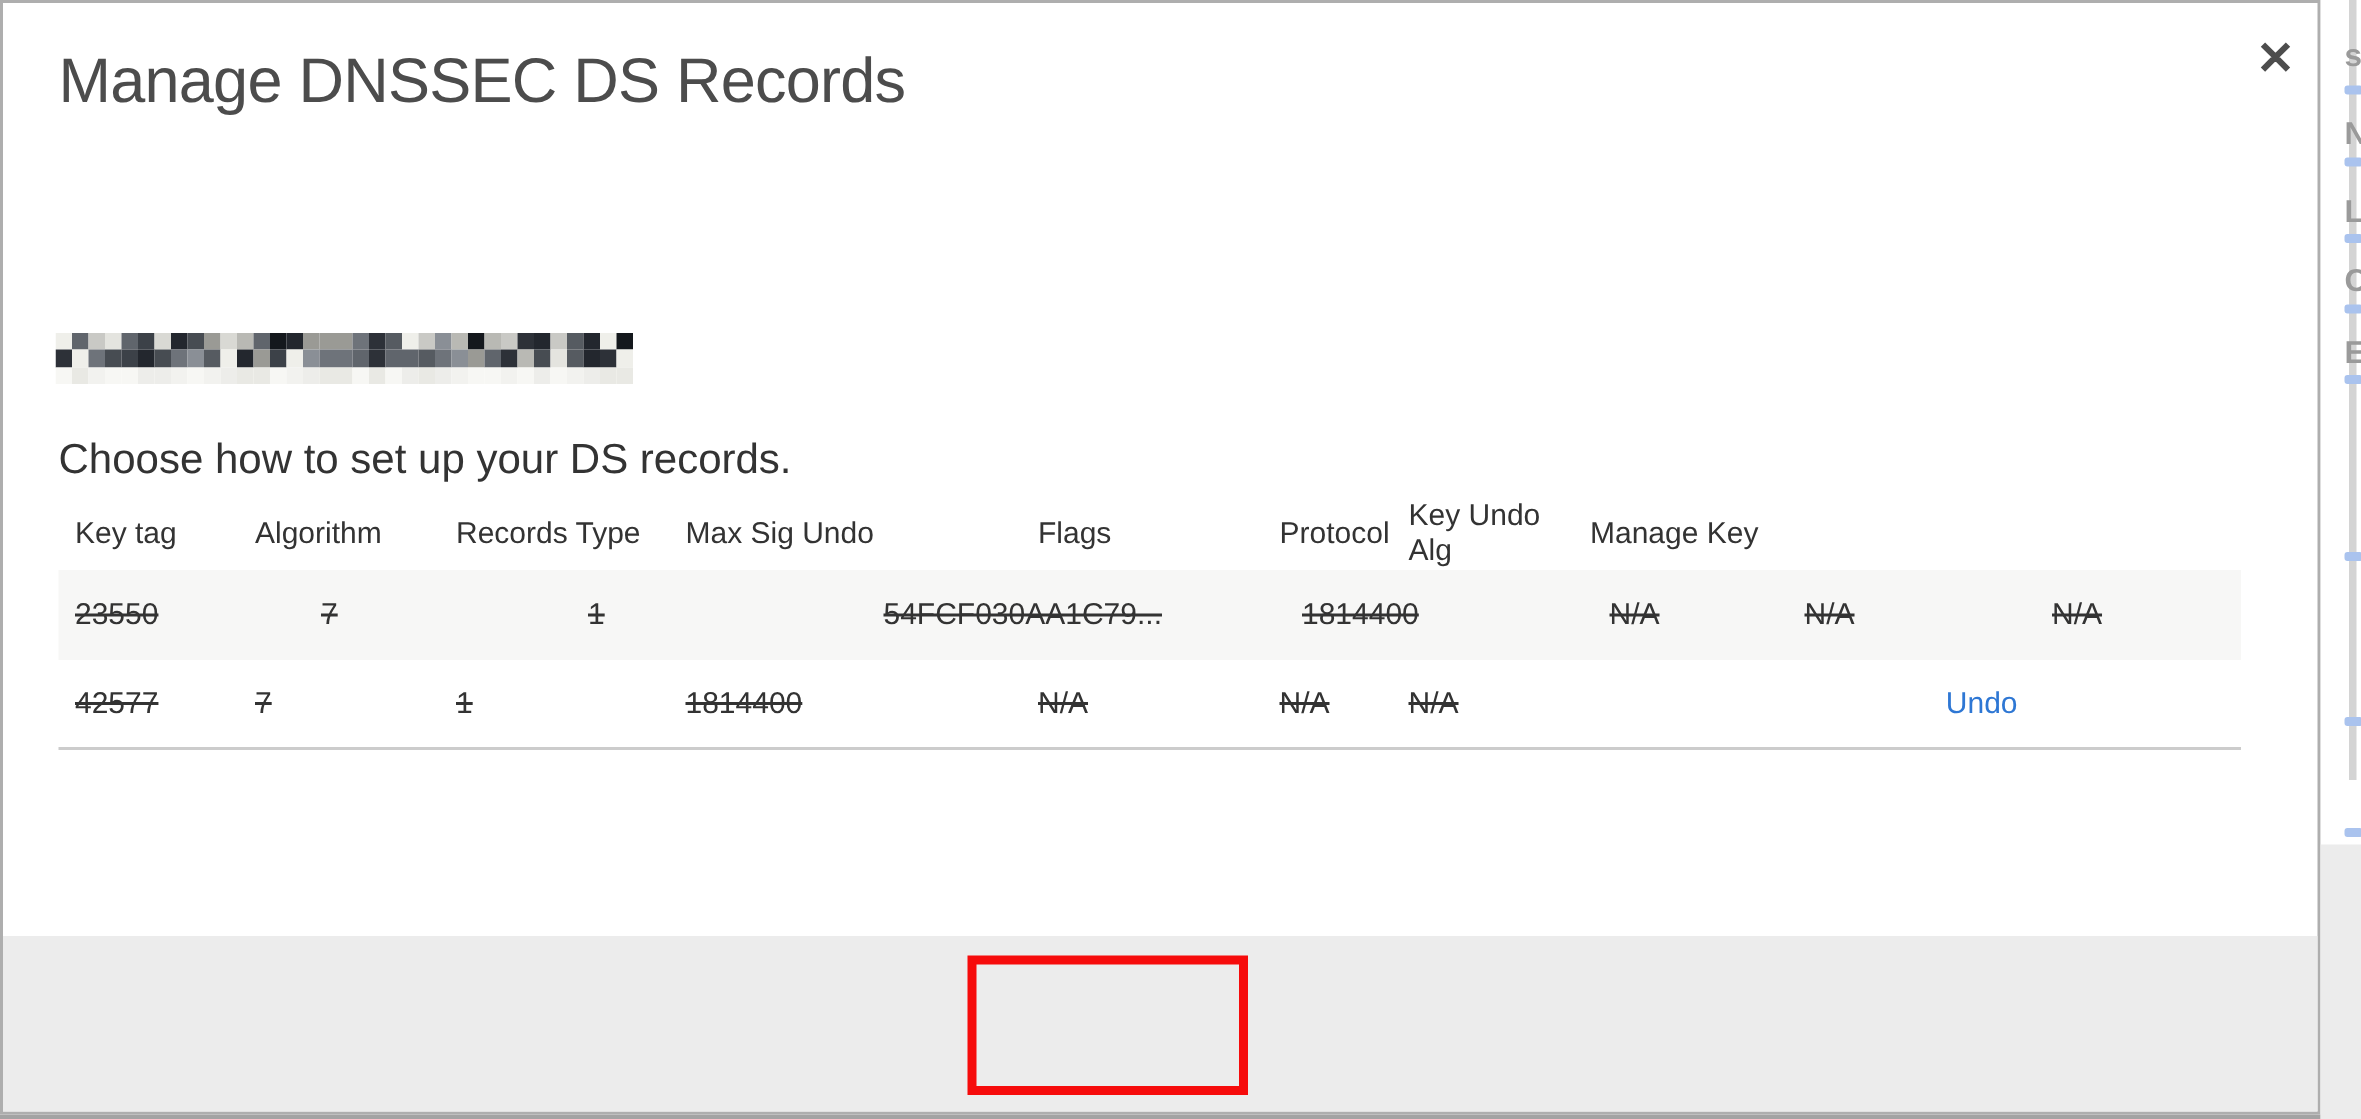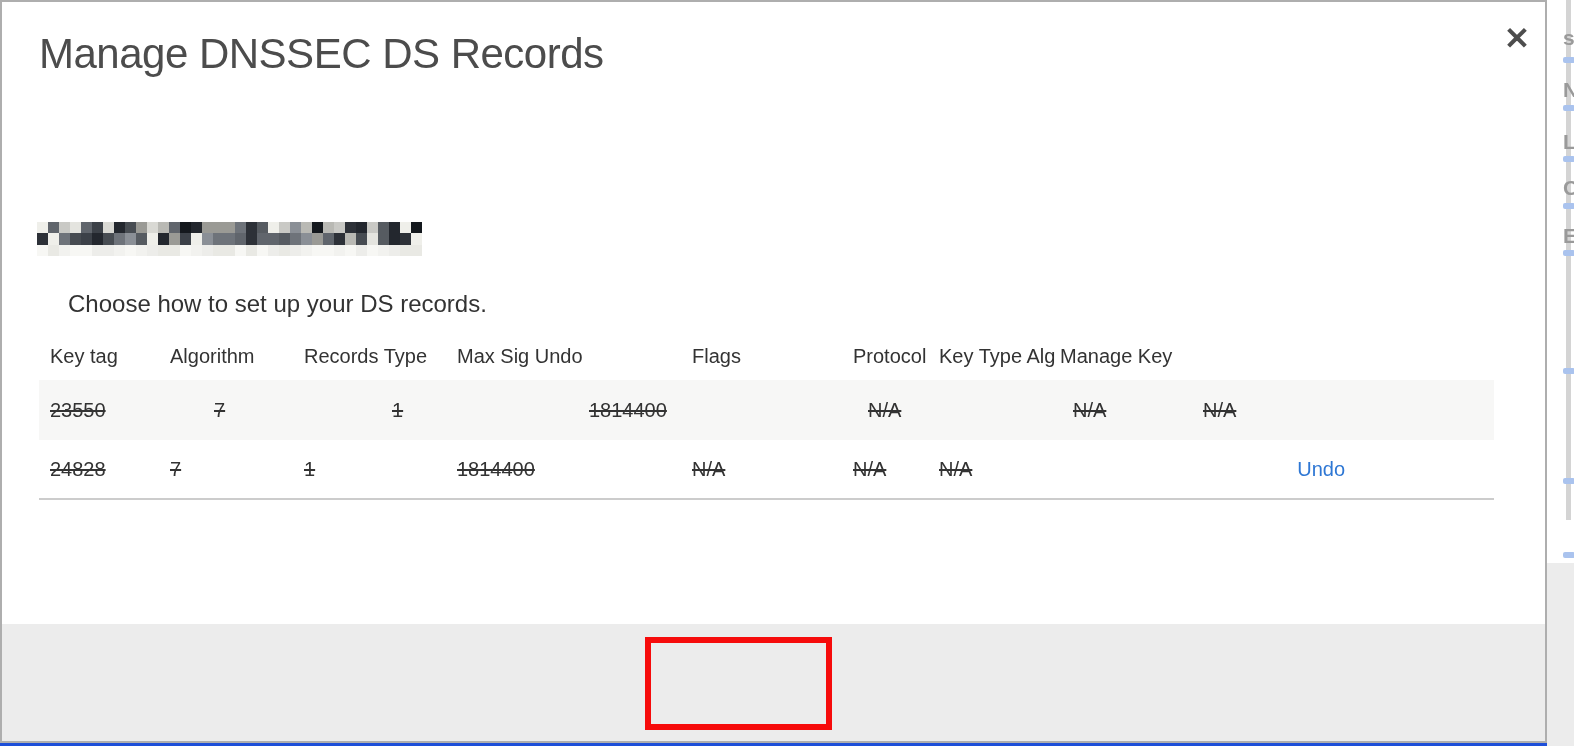--- a/index.html
+++ b/index.html
@@ -1,34 +1,34 @@
 <!DOCTYPE html>
 <html><head>
 <meta charset="utf-8">
 <style>
   * { margin:0; padding:0; box-sizing:border-box; }
   html,body { width:1574px; height:746px; background:#fff; overflow:hidden;
               font-family:"Liberation Sans", sans-serif; }
-  .stage { position:relative; width:1574px; height:746px; background:#1d4ed8; }
+  .stage { position:relative; width:1574px; height:746px; background:#a3a3a3; }
 
   
   .modal { position:absolute; left:0; top:0; width:1547px; height:743px;
            background:#fff; border:2px solid #aeaeae; }
   .modal-title { position:absolute; left:37px; top:28px; font-size:42px;
                  font-weight:300; color:#4c4c4c; letter-spacing:-0.5px; }
   .close-x { position:absolute; left:1498px; top:20px; width:34px; height:34px;
              font-size:31px; font-weight:bold; color:#4d4d4d; text-align:center;
              line-height:34px; cursor:pointer; }
 
   
   .redacted { position:absolute; left:35px; top:220px; width:386px; height:34px;
               display:flex; flex-wrap:wrap; overflow:hidden; }
   .redacted .px { width:11px; height:11.4px; }
 
-  .subtitle { position:absolute; left:37px; top:288px; font-size:24px; color:#333;margin-left:29px; }
+  .subtitle { position:absolute; left:37px; top:288px; font-size:28px; color:#333; }
 
   
   .tbl { position:absolute; left:37px; top:330px; width:1455px; font-size:20px; color:#333; }
   .trow { display:grid;
           grid-template-columns:120px 134px 153px 235px 161px 86px 121px 163px 140px 1fr;
           align-items:center; padding-left:11px; }
   .thead { height:48px; background:#fff; }
   .tbody-row { height:60px; }
   .tbody-row.odd  { background:#f7f7f6;gap:44px; }
   .tbody-row.even { background:#ffffff; border-bottom:2px solid #cccccc; }
@@ -183,38 +183,39 @@
     <div class="subtitle">Choose how to set up your DS records.</div>
 
     <div class="tbl">
       <div class="trow thead">
           <div>Key tag</div>
           <div>Algorithm</div>
           <div>Records Type</div>
           <div>Max Sig Undo</div>
           <div>Flags</div>
           <div>Protocol</div>
-          <div>Key Type Alg</div>
+          <div>Key Undo Alg</div>
           <div>Manage Key</div>
           <div></div>
         </div>
       <div id="tbl-body">
           <div class="trow tbody-row odd">
             <div class="cell-struck">23550</div>
             <div class="cell-struck">7</div>
             <div class="cell-struck">1</div>
+            <div class="cell-struck">54FCF030AA1C79...</div>
             <div class="cell-struck">1814400</div>
             <div class="cell-struck">N/A</div>
             <div class="cell-struck">N/A</div>
             <div class="cell-struck">N/A</div>
             <div></div>
             <div class="cell-action"><a class="undo-link">Undo</a></div>
           </div>
           <div class="trow tbody-row even">
-            <div class="cell-struck">24828</div>
+            <div class="cell-struck">42577</div>
             <div class="cell-struck">7</div>
             <div class="cell-struck">1</div>
             <div class="cell-struck">1814400</div>
             <div class="cell-struck">N/A</div>
             <div class="cell-struck">N/A</div>
             <div class="cell-struck">N/A</div>
             <div></div>
             <div class="cell-action"><a class="undo-link">Undo</a></div>
           </div>
         </div>

